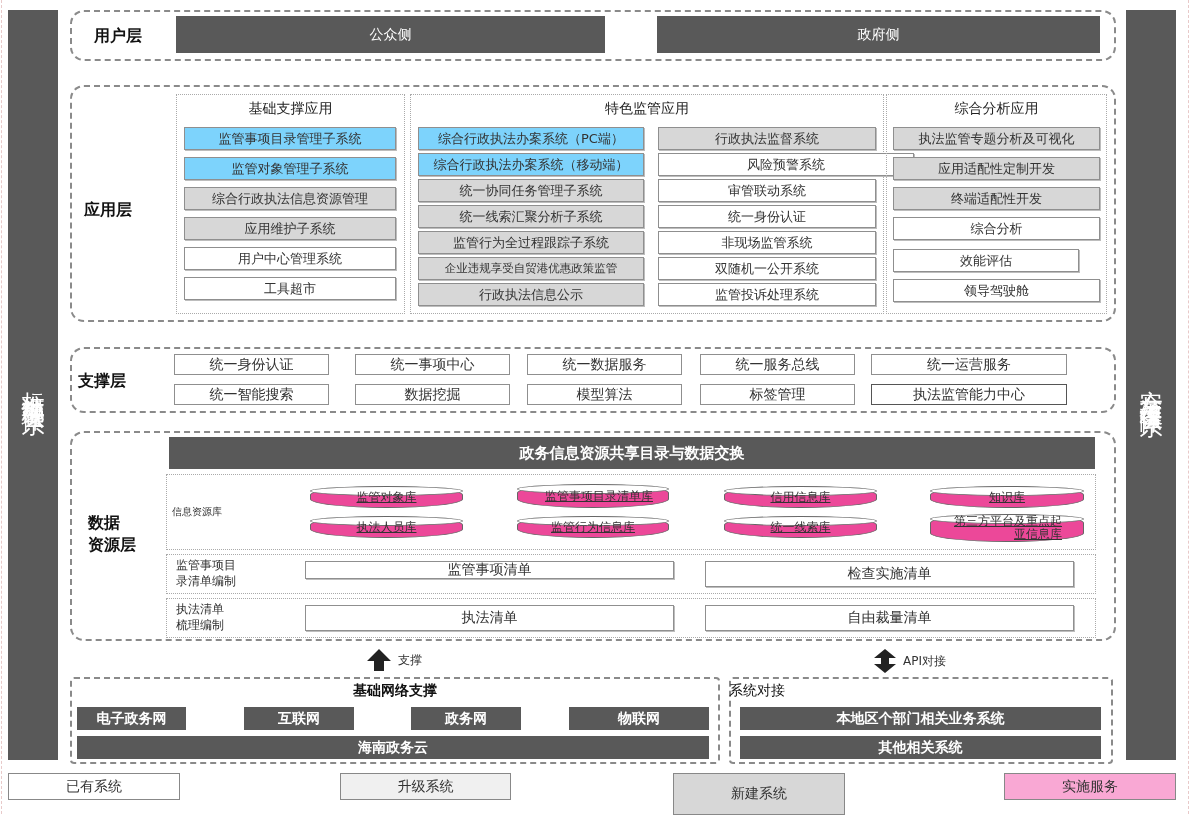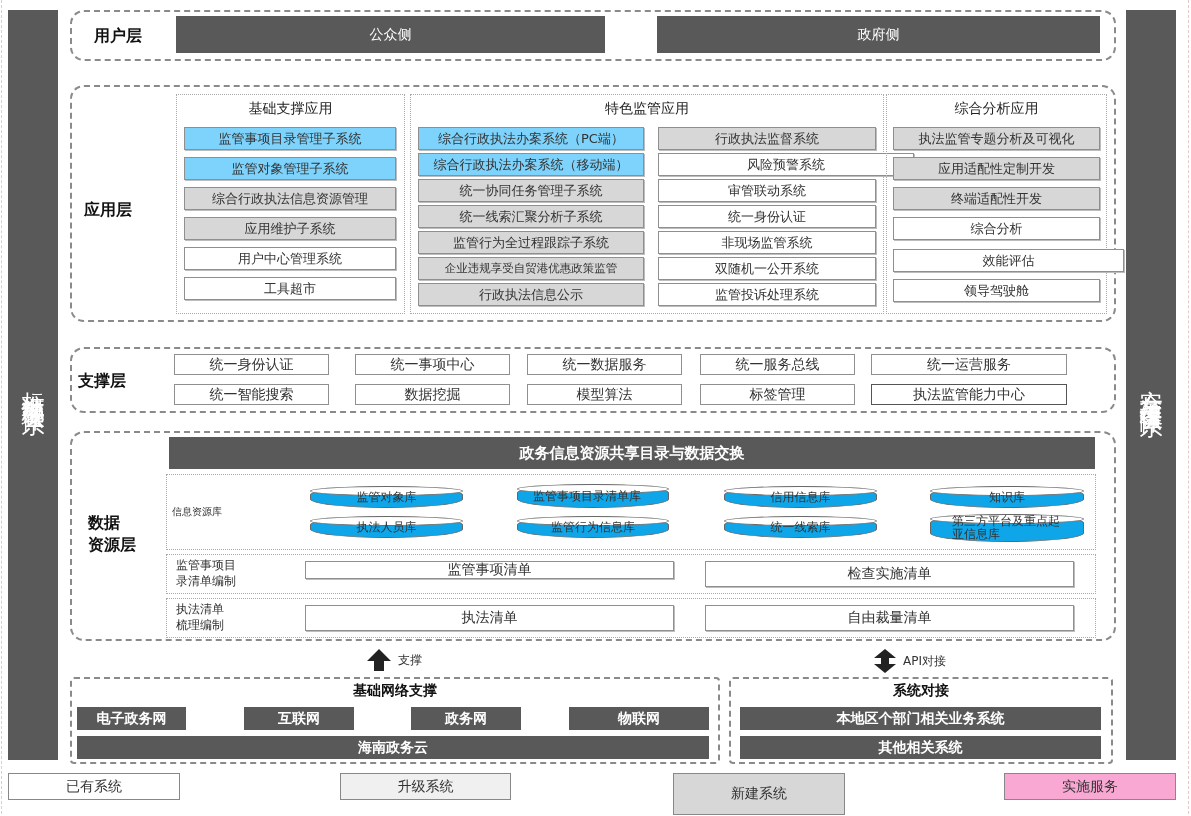--- a/index.html
+++ b/index.html
@@ -23,21 +23,21 @@
   .sys-box { border: 1px solid #8f8f8f; display: flex; align-items: center; justify-content: center; font-size: 13px; color: #333; white-space: nowrap; overflow: hidden; box-shadow: 1px 1px 0 #bdbdbd; }
   .fill-exist { background: #ffffff; }
   .fill-upgrade { background: #7dd3fc; }
   .fill-new { background: #d7d7d7; }
 
   .col-title { font-size: 14px; color: #222; text-align: center; }
 
   .support-box { border: 1px solid #8f8f8f; background: #fff; display: flex; align-items: center; justify-content: center; font-size: 14px; color: #333; }
   .support-box.strong { border: 1.5px solid #555; }
 
-  .cyl { border: 1px solid #666; border-radius: 50% / 9px; background: #0ea5e9; display: flex; align-items: center; justify-content: center; font-size: 12px; color: #333; text-align: left; line-height: 13px; position: absolute; }
+  .cyl { border: 1px solid #666; border-radius: 50% / 9px; background: #ec4899; display: flex; align-items: center; justify-content: center; font-size: 12px; color: #333; text-align: right; line-height: 13px; position: absolute; text-decoration: underline; }
   .cyl::before { content: ""; position: absolute; left: -1px; right: -1px; top: -1px; height: 8px; border: 1px solid #666; border-radius: 50%; background: #fff; }
   .cyl span { position: relative; z-index: 1; }
 
   .list-box { border: 1px solid #8f8f8f; background: #fff; display: flex; align-items: center; justify-content: center; font-size: 14px; color: #333; box-shadow: 1px 1px 0 #bdbdbd; }
 
   .small-label { font-size: 12px; color: #333; line-height: 16px; }
 
   .arrow-label { font-size: 12px; color: #333; display: flex; align-items: center; gap: 6px; }
 
   .legend-box { border: 1px solid #888; display: flex; align-items: center; justify-content: center; font-size: 14px; color: #333; }
@@ -90,21 +90,21 @@
 <div class="abs sys-box fill-exist" style="left:658px; top:231px; width:218px; height:23px;">非现场监管系统</div>
 <div class="abs sys-box fill-exist" style="left:658px; top:257px; width:218px; height:23px;">双随机一公开系统</div>
 <div class="abs sys-box fill-exist" style="left:658px; top:283px; width:218px; height:23px;">监管投诉处理系统</div>
 
 <div class="abs dot-group" style="left:886px; top:94px; width:221px; height:220px;"></div>
 <div class="abs col-title" style="left:886px; top:100px; width:221px;">综合分析应用</div>
 <div class="abs sys-box fill-new" style="left:893px; top:127px; width:207px; height:23px;">执法监管专题分析及可视化</div>
 <div class="abs sys-box fill-new" style="left:893px; top:157px; width:207px; height:23px;">应用适配性定制开发</div>
 <div class="abs sys-box fill-new" style="left:893px; top:187px; width:207px; height:23px;">终端适配性开发</div>
 <div class="abs sys-box fill-exist" style="left:893px; top:217px; width:207px; height:23px;">综合分析</div>
-<div class="abs sys-box fill-exist" style="left:893px; top:249px; width:231px; height:23px;font-family:Liberation Mono, monospace;">效能评估</div>
+<div class="abs sys-box fill-exist" style="left:893px; top:249px; width:186px; height:23px;font-family:Liberation Mono, monospace;">效能评估</div>
 <div class="abs sys-box fill-exist" style="left:893px; top:279px; width:207px; height:23px;">领导驾驶舱</div>
 
 <div class="abs dash-group" style="left:70px; top:347px; width:1046px; height:66px;"></div>
 <div class="abs layer-label" style="left:78px; top:371px;">支撑层</div>
 
 <div class="abs support-box" style="left:174px; top:354px; width:155px; height:21px;">统一身份认证</div>
 <div class="abs support-box" style="left:355px; top:354px; width:155px; height:21px;">统一事项中心</div>
 <div class="abs support-box" style="left:527px; top:354px; width:155px; height:21px;">统一数据服务</div>
 <div class="abs support-box" style="left:700px; top:354px; width:155px; height:21px;">统一服务总线</div>
 <div class="abs support-box" style="left:871px; top:354px; width:196px; height:21px;">统一运营服务</div>
@@ -183,20 +183,20 @@
 
 <div class="abs dash-group" style="left:70px; top:677px; width:650px; height:87px; border-radius:4px;"></div>
 <div class="abs" style="left:70px; top:682px; width:650px; text-align:center; font-weight:bold; font-size:14px; color:#111;">基础网络支撑</div>
 <div class="abs dark-box bold" style="left:77px; top:707px; width:109px; height:23px;">电子政务网</div>
 <div class="abs dark-box bold" style="left:244px; top:707px; width:110px; height:23px;">互联网</div>
 <div class="abs dark-box bold" style="left:411px; top:707px; width:110px; height:23px;">政务网</div>
 <div class="abs dark-box bold" style="left:569px; top:707px; width:140px; height:23px;">物联网</div>
 <div class="abs dark-box bold" style="left:77px; top:736px; width:632px; height:23px;">海南政务云</div>
 
 <div class="abs dash-group" style="left:729px; top:677px; width:384px; height:87px; border-radius:4px;"></div>
-<div class="abs" style="left:729px; top:682px; width:384px; text-align:center; font-weight:bold; font-size:14px; color:#111;">系统对接</div>
+<div class="abs" style="left:729px; top:682px; width:384px; font-weight:normal; font-size:14px; color:#111;">系统对接</div>
 <div class="abs dark-box bold" style="left:740px; top:707px; width:361px; height:23px;">本地区个部门相关业务系统</div>
 <div class="abs dark-box bold" style="left:740px; top:736px; width:361px; height:23px;">其他相关系统</div>
 
 <div class="abs legend-box" style="left:8px; top:773px; width:172px; height:27px; background:#ffffff;">已有系统</div>
 <div class="abs legend-box" style="left:340px; top:773px; width:171px; height:27px; background:#f0f0f0;">升级系统</div>
 <div class="abs legend-box" style="left:673px; top:773px; width:172px; height:42px; background:#d7d7d7;">新建系统</div>
 <div class="abs legend-box" style="left:1004px; top:773px; width:172px; height:27px; background:#f9a8d4;">实施服务</div>
 
 </body></html>

